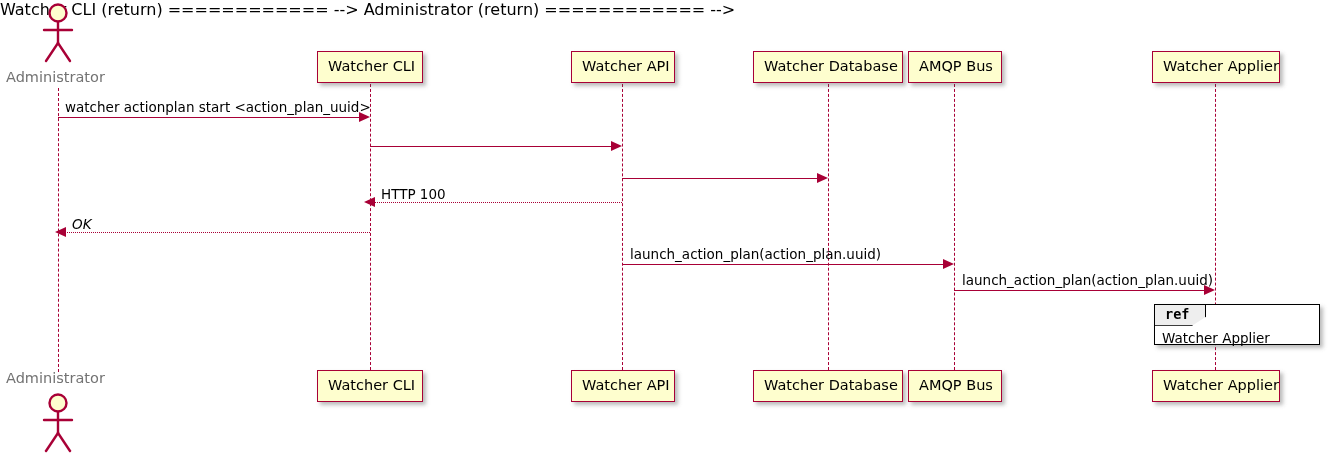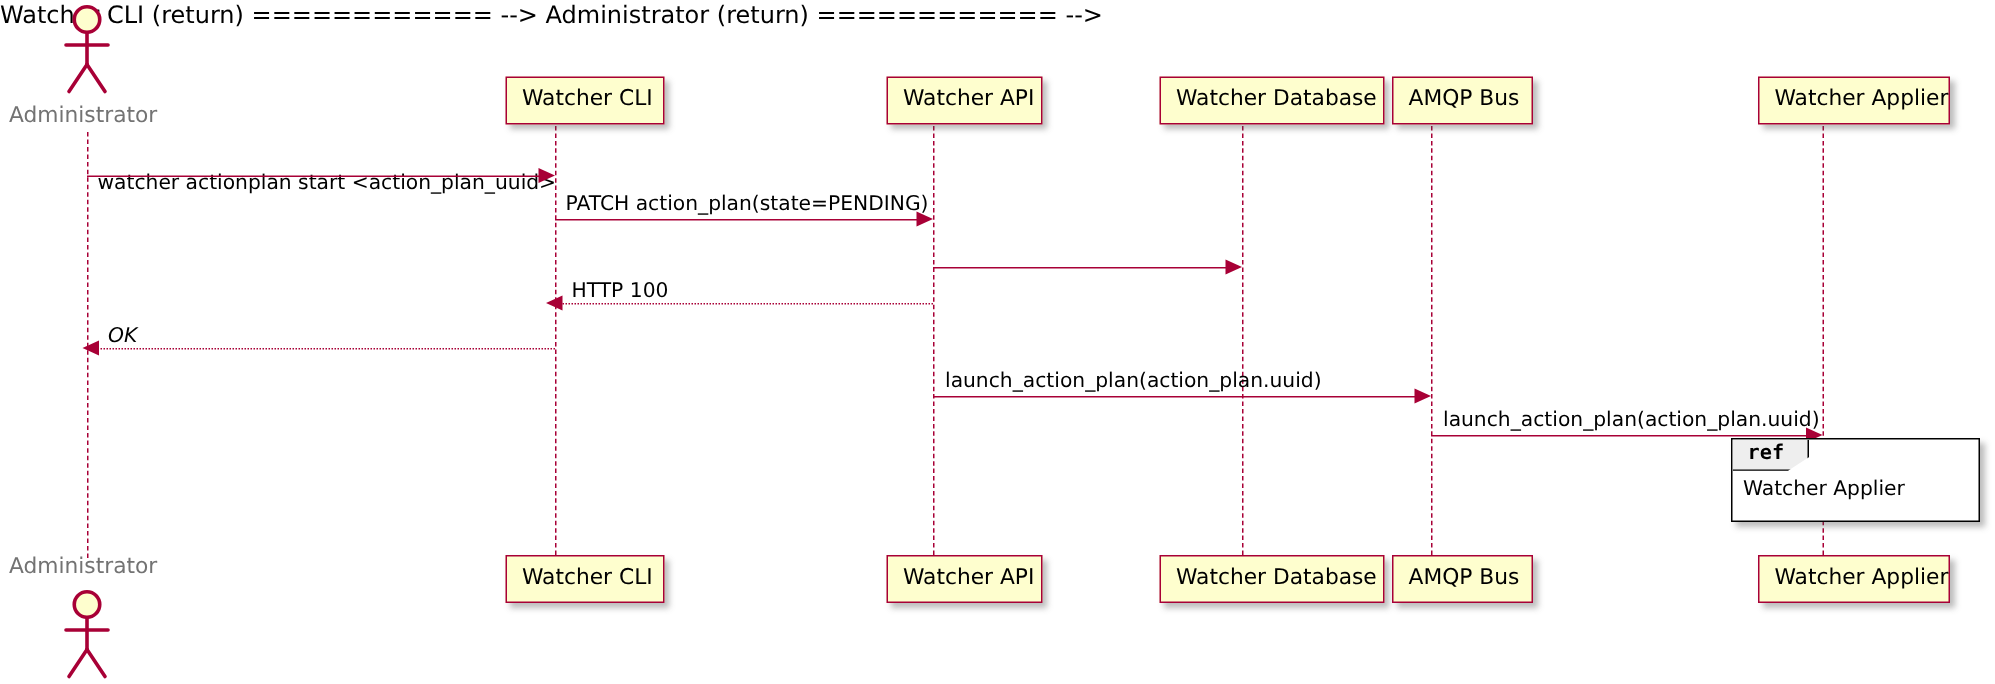--- a/index.html
+++ b/index.html
@@ -32,21 +32,20 @@
     border: 1.5px solid #A80036;
     box-shadow: 3px 3px 4px rgba(80,80,80,0.38);
     color: #000000;
     font-size: 14.5px;
     line-height: 1;
     padding: 7px 10px 8px 10px;
     white-space: nowrap;
     box-sizing: border-box;
     text-align: center;
     z-index: 4;
-    margin-left: 20px;
   }
   
   .actor {
     position: absolute;
     z-index: 4;
   }
   .actor-label {
     position: absolute;
     font-size: 14.5px;
     color: #737373;
@@ -150,26 +149,25 @@
   <div class="actor-label" style="left:6px; top:69px;">Administrator</div>
 
   
   <div class="participant" style="left:317px;  top:51px; width:106px;">Watcher CLI</div>
   <div class="participant" style="left:571px;  top:51px; width:104px;">Watcher API</div>
   <div class="participant" style="left:753px;  top:51px; width:150px;">Watcher Database</div>
   <div class="participant" style="left:908px;  top:51px; width:94px;">AMQP Bus</div>
   <div class="participant" style="left:1152px; top:51px; width:128px;">Watcher Applier</div>
 
   
-  <div class="msg-label" style="left:65px; top:116px;">watcher actionplan start &lt;action_plan_uuid&gt;</div>
+  <div class="msg-label" style="left:65px; top:101px;">watcher actionplan start &lt;action_plan_uuid&gt;</div>
   <div class="msg-line" style="left:58px; top:117px; width:303px;"></div>
   <div class="arrow-head right" style="left:359px; top:112px;"></div>
 
   
-  <div class="msg-label" style="left:377px; top:130px;">PATCH action_plan(state=PENDING)</div>
   <div class="msg-line" style="left:370px; top:146px; width:243px;"></div>
   <div class="arrow-head right" style="left:611px; top:141px;"></div>
 
   
   <div class="msg-line" style="left:622px; top:178px; width:197px;"></div>
   <div class="arrow-head right" style="left:817px; top:173px;"></div>
 
    Watcher CLI (return) ============ --&gt;
   <div class="msg-label" style="left:381px; top:188px;">HTTP 100</div>
   <div class="msg-line dotted" style="left:373px; top:202px; width:249px;"></div>
@@ -184,21 +182,21 @@
   <div class="msg-label" style="left:630px; top:248px;">launch_action_plan(action_plan.uuid)</div>
   <div class="msg-line" style="left:622px; top:264px; width:323px;"></div>
   <div class="arrow-head right" style="left:943px; top:259px;"></div>
 
   
   <div class="msg-label" style="left:962px; top:274px;">launch_action_plan(action_plan.uuid)</div>
   <div class="msg-line" style="left:954px; top:290px; width:252px;"></div>
   <div class="arrow-head right" style="left:1204px; top:285px;"></div>
 
   
-  <div class="ref-box" style="left:1154px; top:292px; width:166px; height:56px;">
+  <div class="ref-box" style="left:1154px; top:304px; width:166px; height:41px;">
     <div class="ref-tab">ref</div>
     <div class="ref-body">
       <div>Watcher Applier</div>
     </div>
   </div>
 
   
   <div class="participant" style="left:317px;  top:370px; width:106px;">Watcher CLI</div>
   <div class="participant" style="left:571px;  top:370px; width:104px;">Watcher API</div>
   <div class="participant" style="left:753px;  top:370px; width:150px;">Watcher Database</div>

